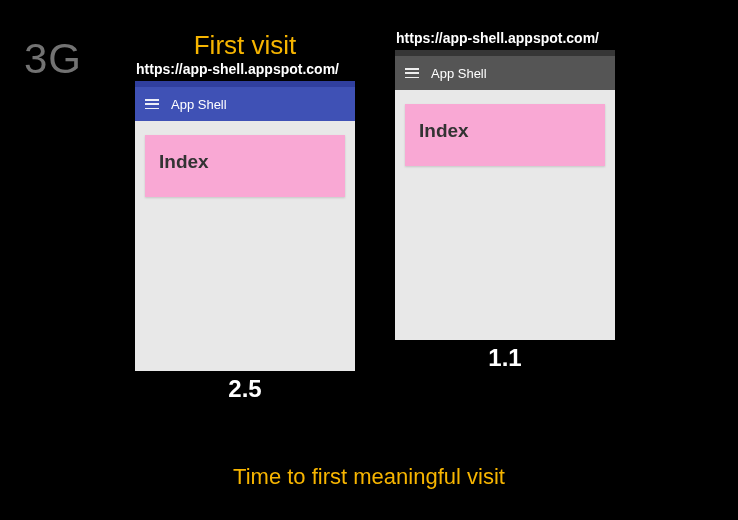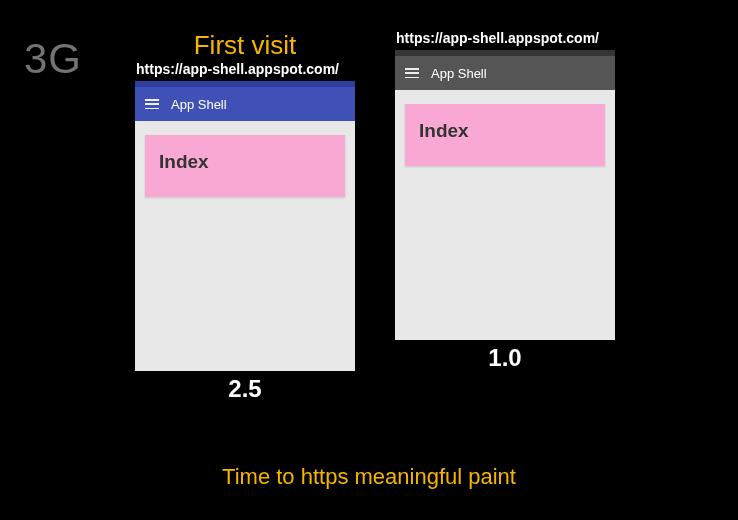--- a/index.html
+++ b/index.html
@@ -159,18 +159,18 @@
             <span></span>
         </div>
         <div class="appbar-title">App Shell</div>
       </div>
       <div class="content">
         <div class="card">
           <div class="card-title">Index</div>
         </div>
       </div>
     </div>
-    <div class="timing">1.0</div>
+    <div class="timing">1.1</div>
   </div>
 
 </div>
 
-<div class="caption">Time to https meaningful paint</div>
+<div class="caption">Time to first meaningful visit</div>
 
 </body></html>

